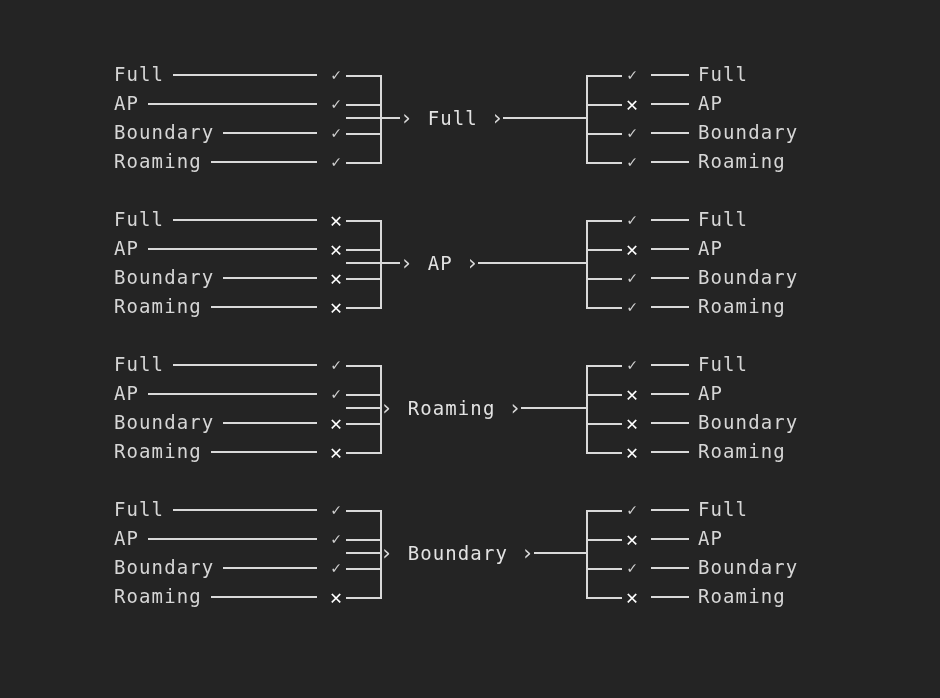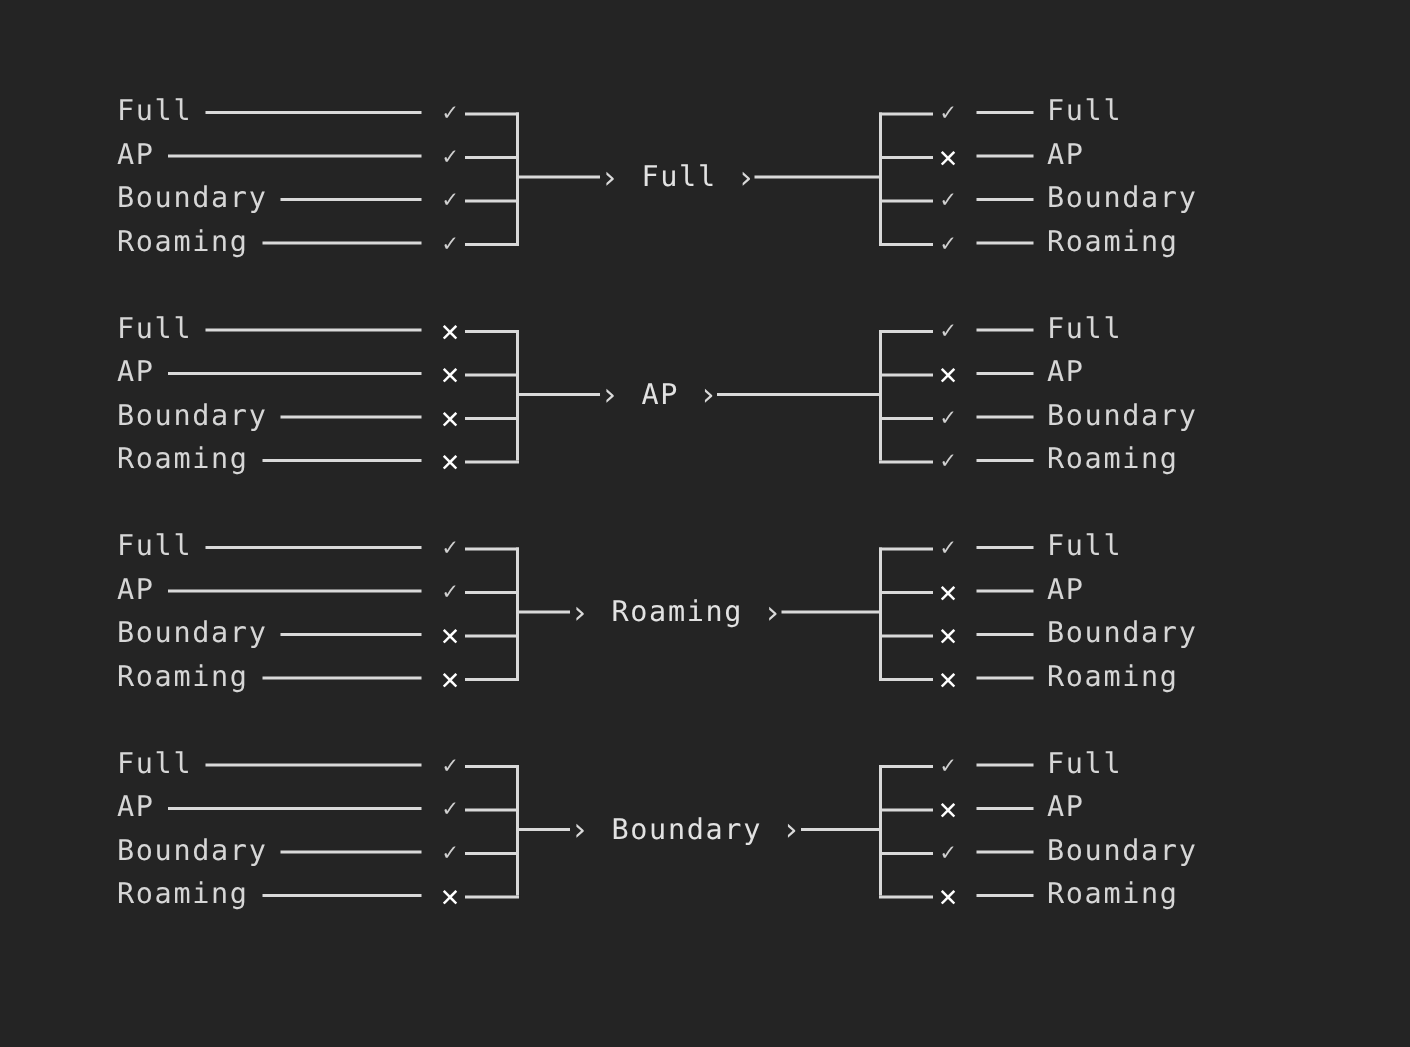--- a/index.html
+++ b/index.html
@@ -25,20 +25,21 @@
   }
 
   
   .group {
     position: relative;
     display: flex;
     align-items: flex-end;
     justify-content: flex-start;
     height: 116px;
     margin-bottom: 29px;
+    padding-left: 36px;
   }
 
   
   .side-left {
     width: 232px;
     flex: 0 0 232px;
     display: flex;
     flex-direction: column;
     justify-content: center;
     margin-left: 78px;

